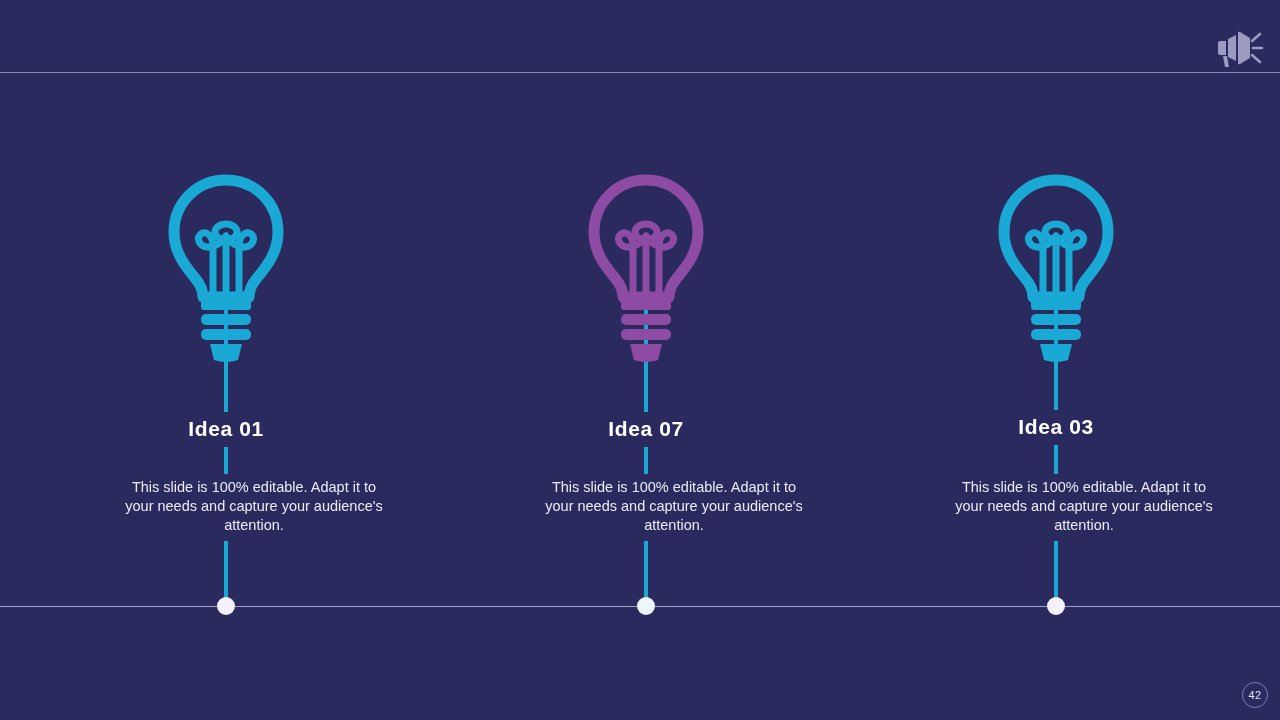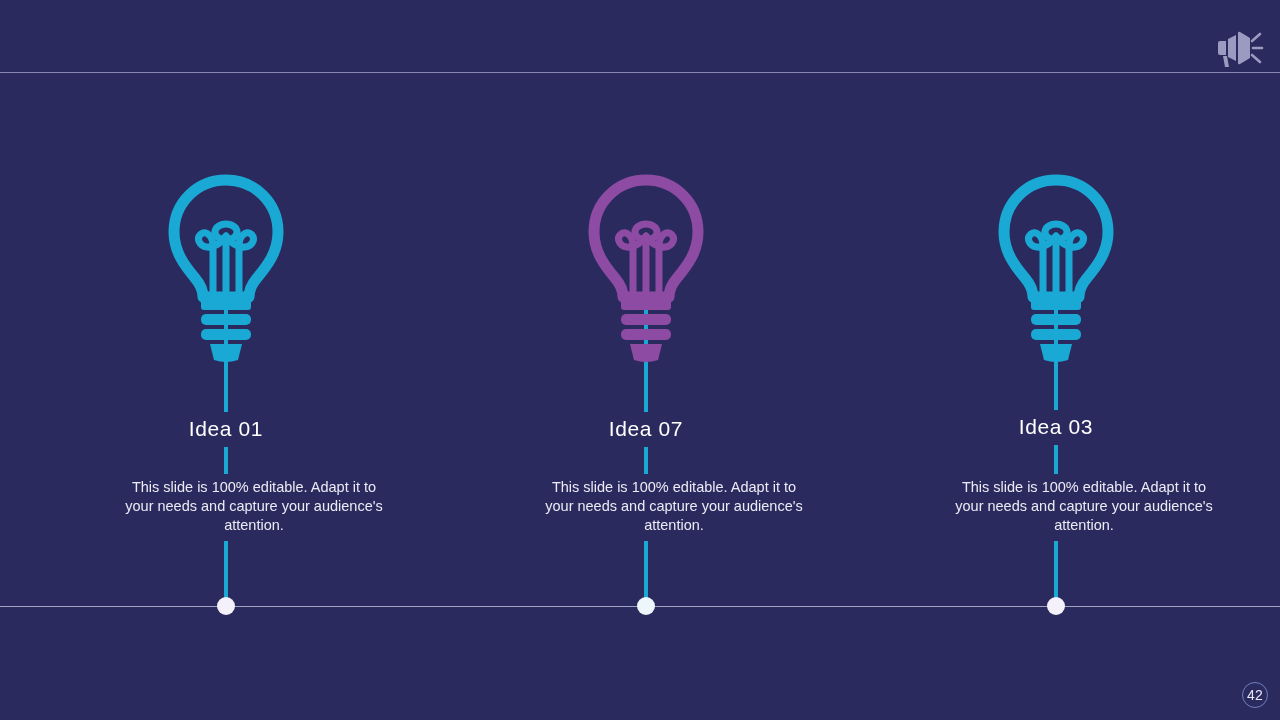--- a/index.html
+++ b/index.html
@@ -96,21 +96,21 @@
     z-index: 2;
   }
 
   .idea-label {
     position: absolute;
     top: 338px;
     left: 0;
     width: 280px;
     text-align: center;
     font-size: 21px;
-    font-weight: normal;
+    font-weight: bold;
     color: #ffffff;
     letter-spacing: 0.6px;
     z-index: 3;
     background: #2b2a5e;
     padding: 5px 0 6px 0;
   }
 
   .idea-column.col-3 .idea-label { top: 336px; }
 
   .idea-body {
@@ -156,21 +156,21 @@
   
   .page-badge {
     position: absolute;
     right: 12px;
     bottom: 12px;
     width: 26px;
     height: 26px;
     border: 1px solid #6f7fbf;
     border-radius: 50%;
     color: #e8e7f4;
-    font-size: 14px;
+    font-size: 11px;
     display: flex;
     align-items: center;
     justify-content: center;
     letter-spacing: 0.3px;
   }
 </style>
 </head>
 <body>
 
 <div class="slide-header">

